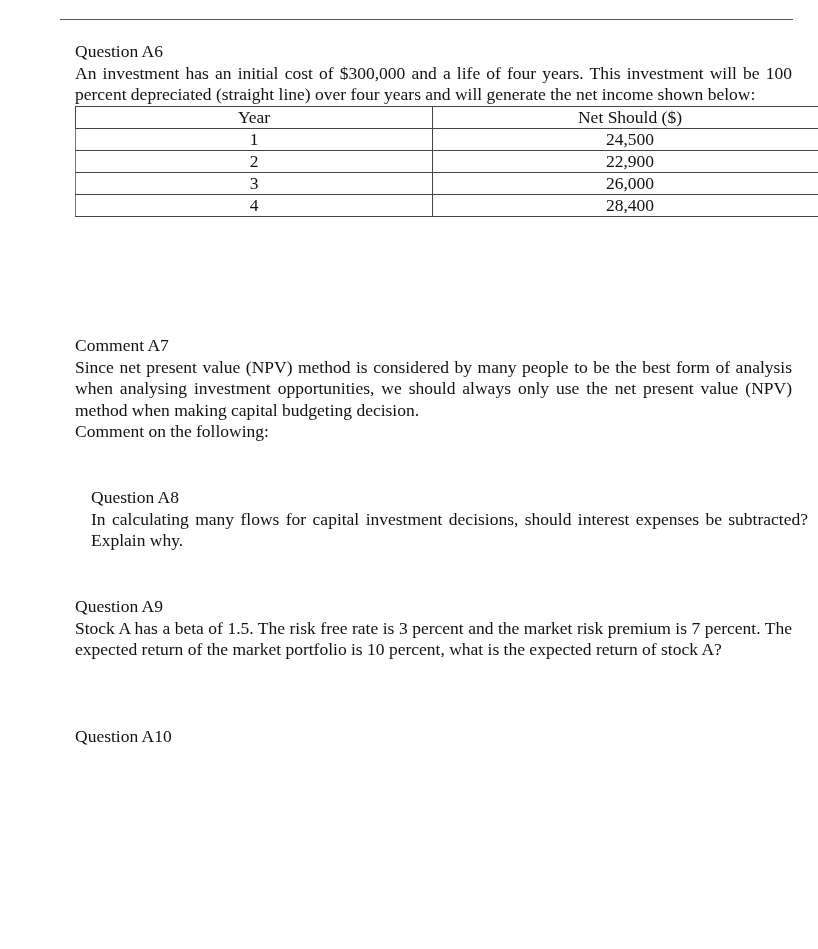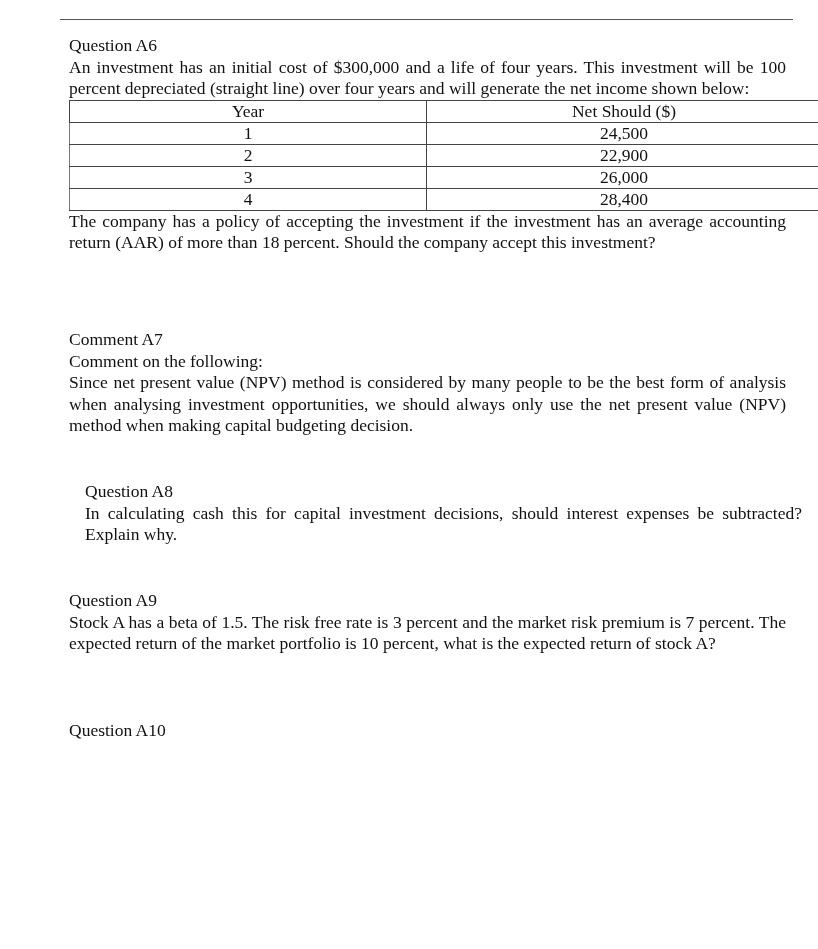--- a/index.html
+++ b/index.html
@@ -33,21 +33,21 @@
       font-size: 17.5px;
       line-height: 21.5px;
       margin: 0;
     }
     .q-body {
       font-size: 17.5px;
       line-height: 21.5px;
       margin: 0;
       text-align: justify;
     }
-    .q-block { margin: 0; }
+    .q-block { margin: 6px; }
     #q-a6 { position: absolute; top: 0; left: 0; width: 717px; }
     #q-a7 { position: absolute; top: 294px; left: 0; width: 717px; }
     #q-a8 { position: absolute; top: 446px; left: 16px; width: 717px; }
     #q-a9 { position: absolute; top: 555px; left: 0; width: 717px; }
     #q-a10 { position: absolute; top: 685px; left: 0; width: 717px; }
 
     table.income-table {
       border-collapse: collapse;
       width: 753px;
       margin: 0;
@@ -95,32 +95,31 @@
         <tr>
           <td class="col-year">3</td>
           <td>26,000</td>
         </tr>
         <tr>
           <td class="col-year">4</td>
           <td>28,400</td>
         </tr>
       </tbody>
     </table>
-    <p class="q-body">The company has a policy of accepting the investment if the investment has an average accounting return (AAR) of more than 18 percent. Should the company accept this investment?</p>
   </section>
 
   <section id="q-a7" class="q-block">
     <p class="q-title">Comment A7</p>
+    <p class="q-body">Since net present value (NPV) method is considered by many people to be the best form of analysis when analysing investment opportunities, we should always only use the net present value (NPV) method when making capital budgeting decision.</p>
     <p class="q-body">Comment on the following:</p>
-    <p class="q-body">Since net present value (NPV) method is considered by many people to be the best form of analysis when analysing investment opportunities, we should always only use the net present value (NPV) method when making capital budgeting decision.</p>
   </section>
 
   <section id="q-a8" class="q-block">
     <p class="q-title">Question A8</p>
-    <p class="q-body">In calculating cash this for capital investment decisions, should interest expenses be subtracted? Explain why.</p>
+    <p class="q-body">In calculating many flows for capital investment decisions, should interest expenses be subtracted? Explain why.</p>
   </section>
 
   <section id="q-a9" class="q-block">
     <p class="q-title">Question A9</p>
     <p class="q-body">Stock A has a beta of 1.5. The risk free rate is 3 percent and the market risk premium is 7 percent. The expected return of the market portfolio is 10 percent, what is the expected return of stock A?</p>
   </section>
 
   <section id="q-a10" class="q-block">
     <p class="q-title">Question A10</p>
   </section>

